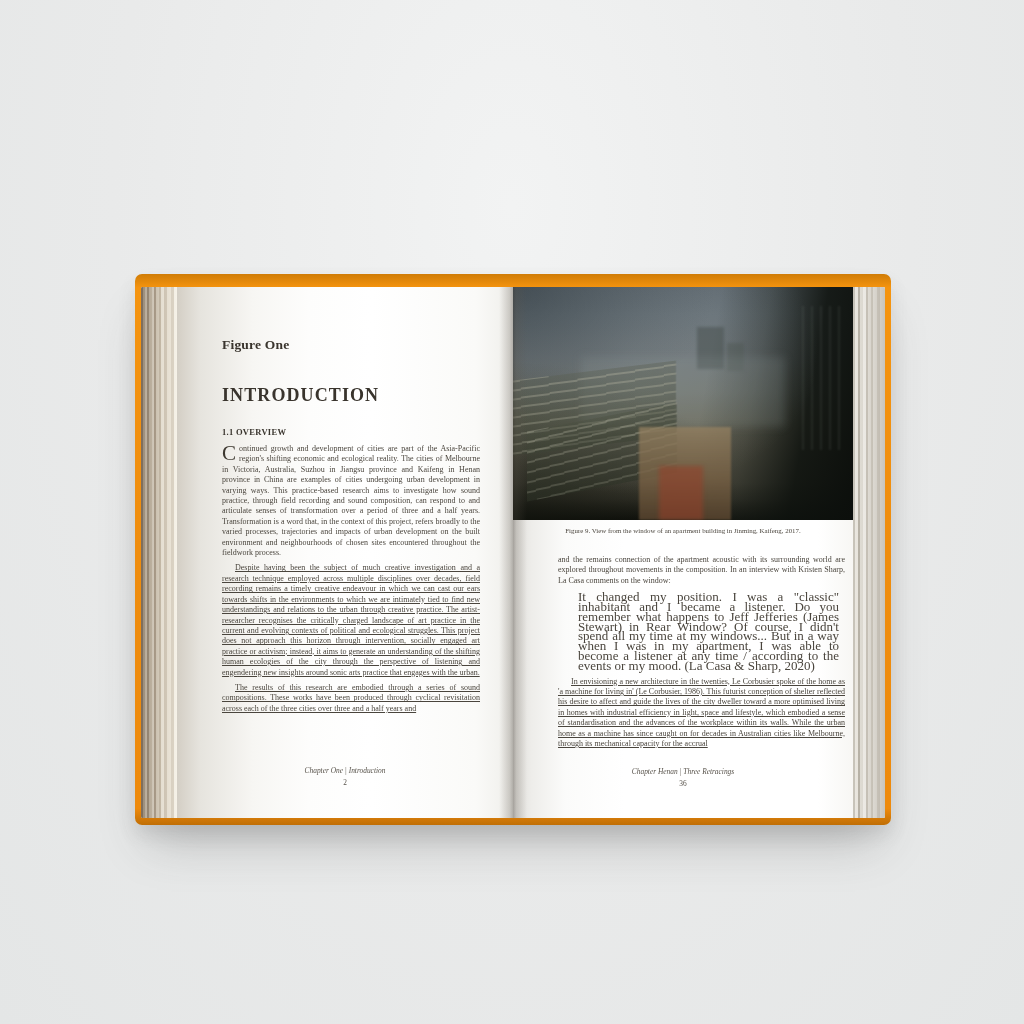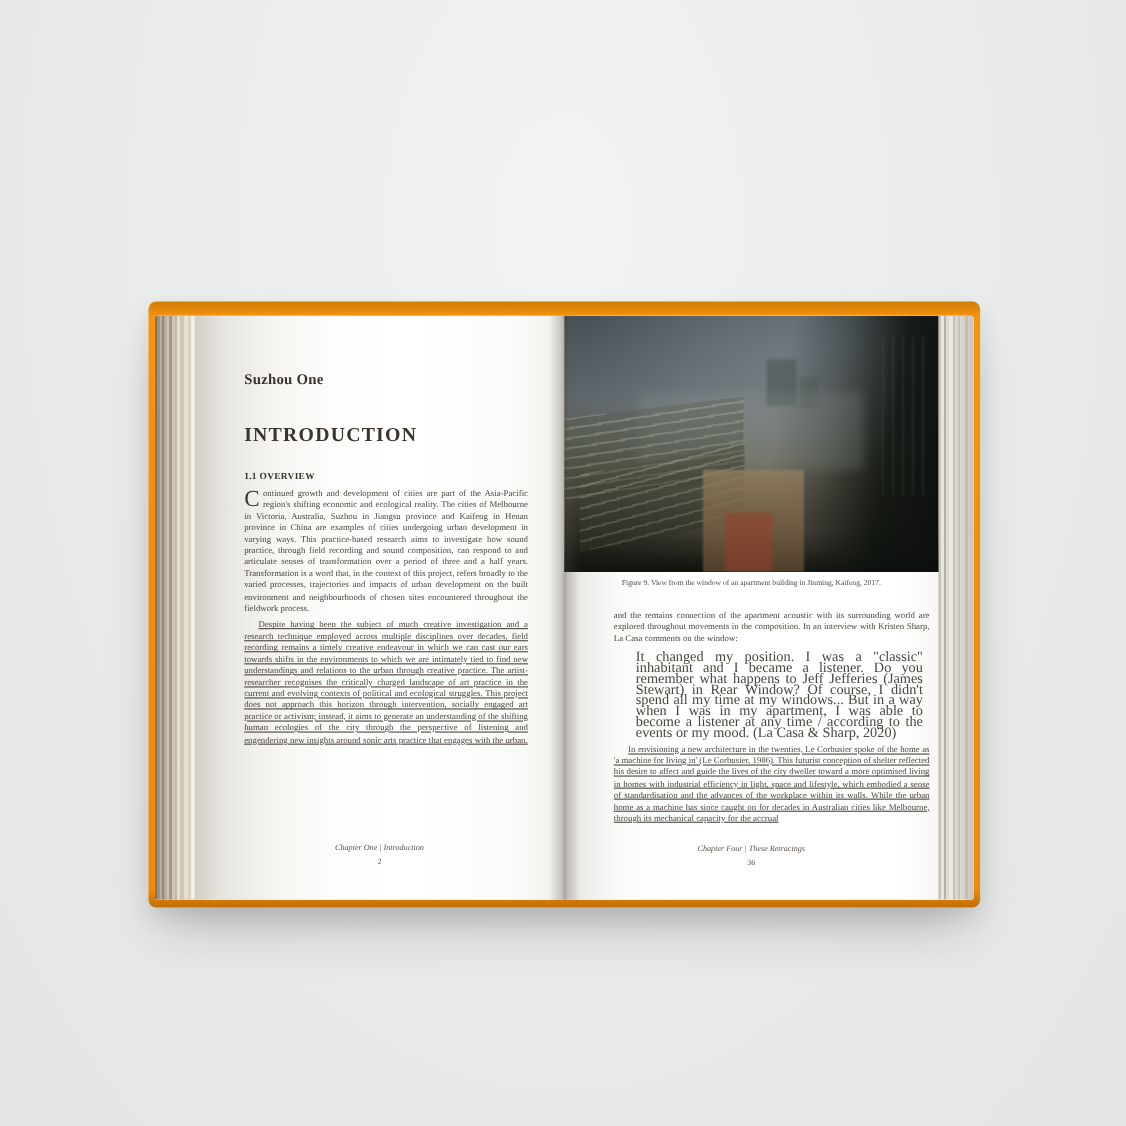--- a/index.html
+++ b/index.html
@@ -105,26 +105,27 @@
 </head>
 <body>
 
 <div class="stage">
   <div class="book">
     <div class="spread">
 
       <div class="page page-left">
         <div class="edges-left"></div>
         <div class="content-left">
-          <div class="chapter-label">Suzhou One</div>
+          <div class="chapter-label">Figure One</div>
           <div class="page-title">INTRODUCTION</div>
           <div class="section-heading">1.1 OVERVIEW</div>
           <div class="body-copy">
             <p><span class="dropcap">C</span><span>ontinued growth and development of cities are part of the Asia-Pacific region's shifting economic and ecological reality. The cities of Melbourne in Victoria, Australia, Suzhou in Jiangsu province and Kaifeng in Henan province in China are examples of cities undergoing urban development in varying ways. This practice-based research aims to investigate how sound practice, through field recording and sound composition, can respond to and articulate senses of transformation over a period of three and a half years. Transformation is a word that, in the context of this project, refers broadly to the varied processes, trajectories and impacts of urban development on the built environment and neighbourhoods of chosen sites encountered throughout the fieldwork process.</span></p>
             <p class="indent">Despite having been the subject of much creative investigation and a research technique employed across multiple disciplines over decades, field recording remains a timely creative endeavour in which we can cast our ears towards shifts in the environments to which we are intimately tied to find new understandings and relations to the urban through creative practice. The artist-researcher recognises the critically charged landscape of art practice in the current and evolving contexts of political and ecological struggles. This project does not approach this horizon through intervention, socially engaged art practice or activism; instead, it aims to generate an understanding of the shifting human ecologies of the city through the perspective of listening and engendering new insights around sonic arts practice that engages with the urban.</p>
+            <p class="indent">The results of this research are embodied through a series of sound compositions. These works have been produced through cyclical revisitation across each of the three cities over three and a half years and</p>
           </div>
         </div>
         <div class="footer">Chapter One | Introduction</div>
         <div class="pagenum">2</div>
       </div>
 
       <div class="page page-right">
         <div class="photo">
           <div class="ph-tower"></div>
           <div class="ph-tower2"></div>
@@ -134,21 +135,21 @@
           <div class="ph-warm"></div>
           <div class="ph-red"></div>
           <div class="ph-glints"></div>
         </div>
         <div class="caption">Figure 9. View from the window of an apartment building in Jinming, Kaifeng, 2017.</div>
         <div class="content-right">
           <p>and the remains connection of the apartment acoustic with its surrounding world are explored throughout movements in the composition. In an interview with Kristen Sharp, La Casa comments on the window:</p>
           <p class="quote">It changed my position. I was a "classic" inhabitant and I became a listener. Do you remember what happens to Jeff Jefferies (James Stewart) in Rear Window? Of course, I didn't spend all my time at my windows... But in a way when I was in my apartment, I was able to become a listener at any time / according to the events or my mood. (La Casa &amp; Sharp, 2020)</p>
           <p class="indent">In envisioning a new architecture in the twenties, Le Corbusier spoke of the home as 'a machine for living in' (Le Corbusier, 1986). This futurist conception of shelter reflected his desire to affect and guide the lives of the city dweller toward a more optimised living in homes with industrial efficiency in light, space and lifestyle, which embodied a sense of standardisation and the advances of the workplace within its walls. While the urban home as a machine has since caught on for decades in Australian cities like Melbourne, through its mechanical capacity for the accrual</p>
         </div>
-        <div class="footer footer-r">Chapter Four | These Retracings</div>
+        <div class="footer footer-r">Chapter Henan | Three Retracings</div>
         <div class="pagenum pagenum-r">36</div>
         <div class="edges-right"></div>
       </div>
 
     </div>
     <div class="gutter-shadow"></div>
   </div>
 </div>
 
 </body></html>

